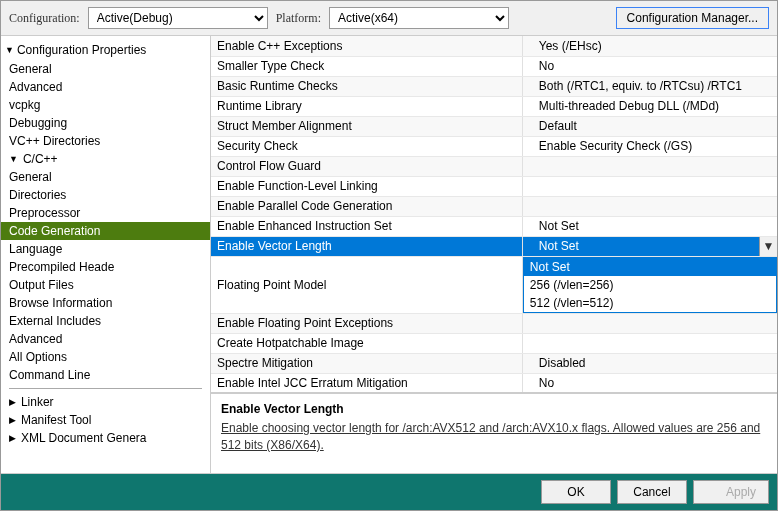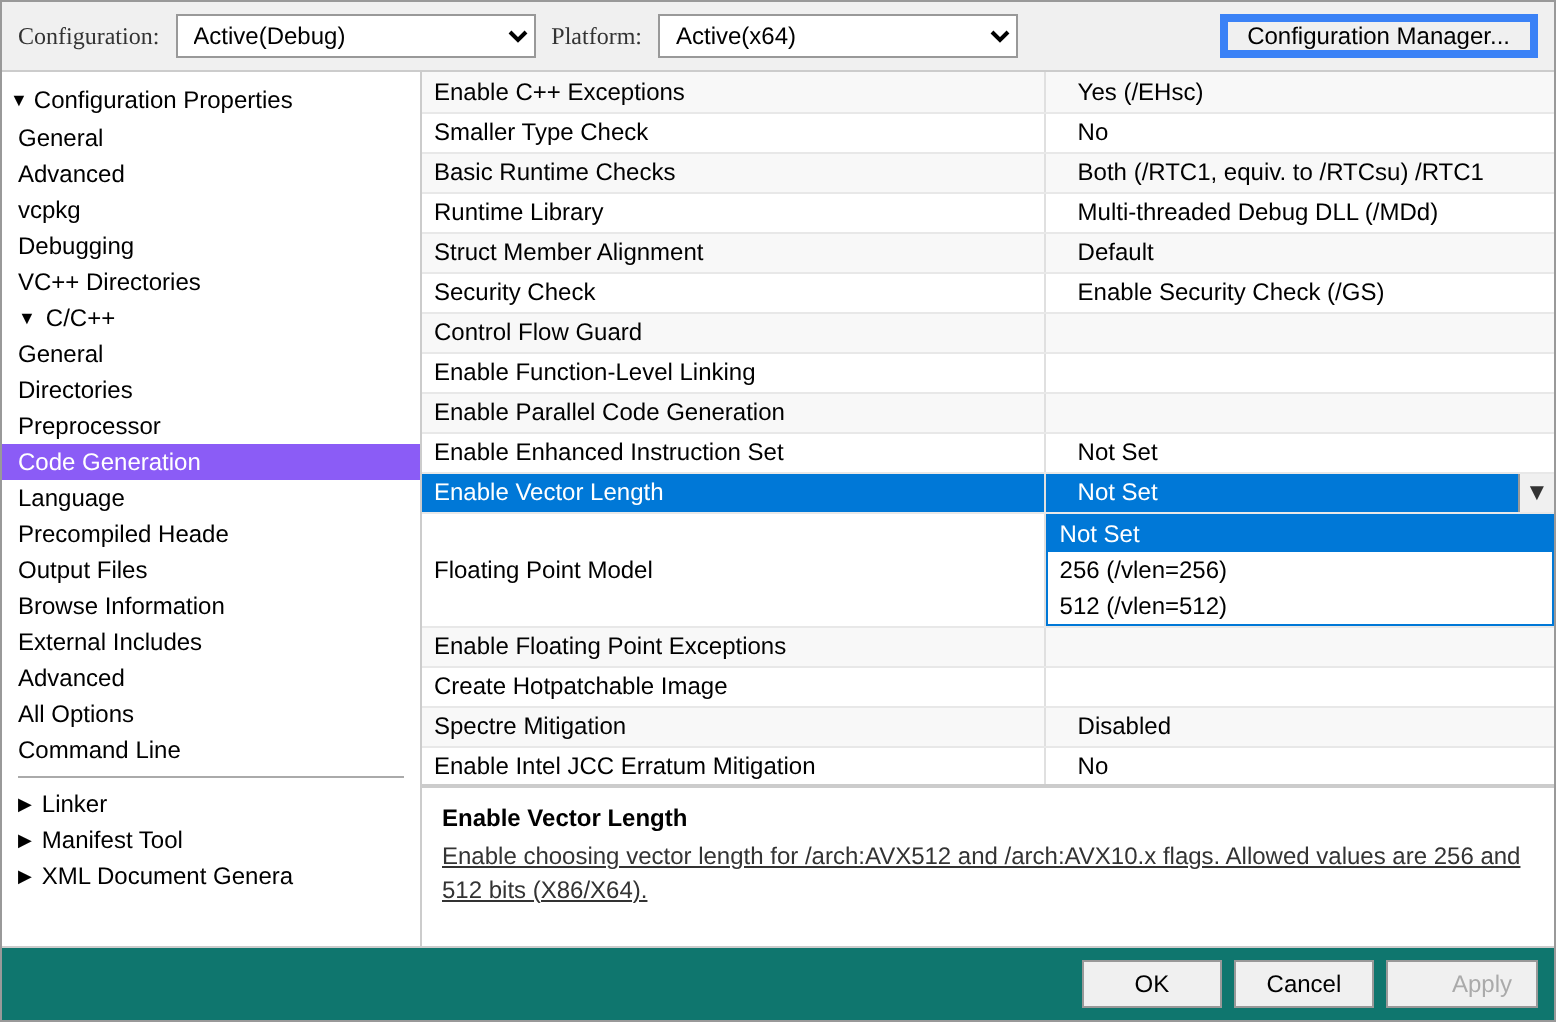--- a/index.html
+++ b/index.html
@@ -3,28 +3,28 @@
   <meta charset="utf-8">
   <style>
     * { box-sizing: border-box; margin: 0; padding: 0; font-family: 'Segoe UI', Tahoma, sans-serif; font-size: 12px; }
     body { background: #f0f0f0; width: 778px; height: 511px; overflow: hidden; }
 
     .dialog { width: 778px; height: 511px; background: #f0f0f0; border: 1px solid #999; display: flex; flex-direction: column; }
 
     .top-bar { display: flex; align-items: center; padding: 6px 8px; gap: 8px; background: #f0f0f0; border-bottom: 1px solid #ccc; }
     .top-bar label { color: #333; font-family: Liberation Serif, serif; }
     .top-bar select { height: 22px; border: 1px solid #999; background: white; padding: 0 4px; min-width: 180px; }
-    .top-bar button { height: 22px; padding: 0 10px; border: 4px solid #3b82f6; background: #f0f0f0; cursor: pointer; margin-left: auto; }
+    .top-bar button { height: 22px; padding: 0 10px; border: 1px solid #3b82f6; background: #f0f0f0; cursor: pointer; margin-left: auto; }
 
     .main-content { display: flex; flex: 1; overflow: hidden; }
 
     
     .tree-panel { width: 210px; background: white; border-right: 1px solid #ccc; overflow-y: auto; padding: 4px 0; }
     .tree-item { padding: 2px 4px 2px 8px; cursor: pointer; display: flex; align-items: center; gap: 2px; white-space: nowrap; }
-    .tree-item.selected { background: #8b5cf6; color: white; }
+    .tree-item.selected { background: #4d7c0f; color: white; }
     .tree-arrow { font-size: 9px; margin-right: 3px; display: inline-block; }
     .tree-root { display: flex; align-items: center; padding: 3px 4px; cursor: pointer; }
 
     
     .props-panel { flex: 1; display: flex; flex-direction: column; overflow: hidden; }
     .props-table { flex: 1; overflow-y: auto; border-bottom: 1px solid #ccc; }
     table { width: 100%; border-collapse: collapse; }
     table tr { height: 20px; }
     table tr:nth-child(odd) { background: #f8f8f8; }
     table tr:nth-child(even) { background: white; }

